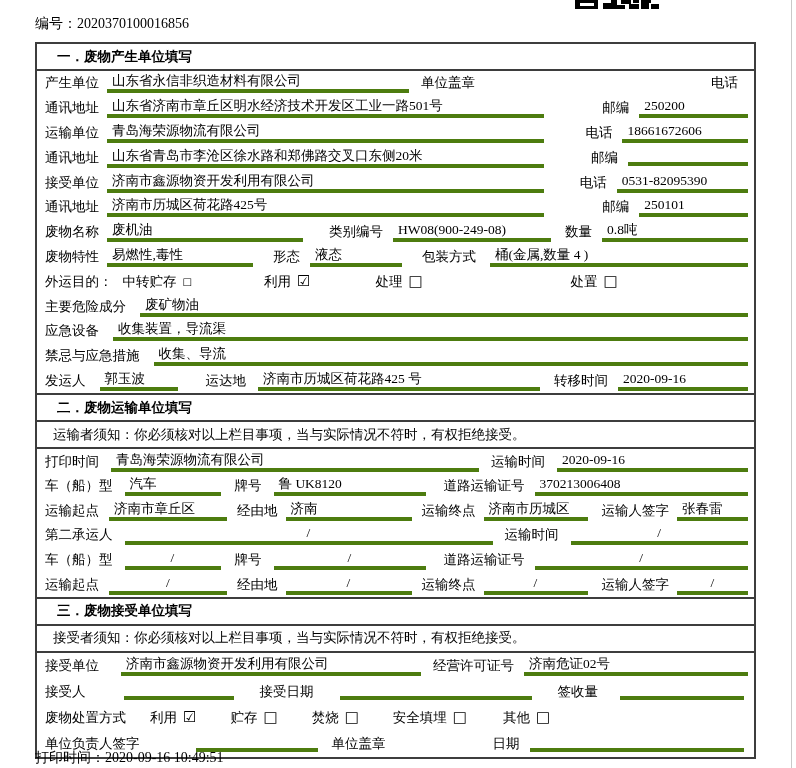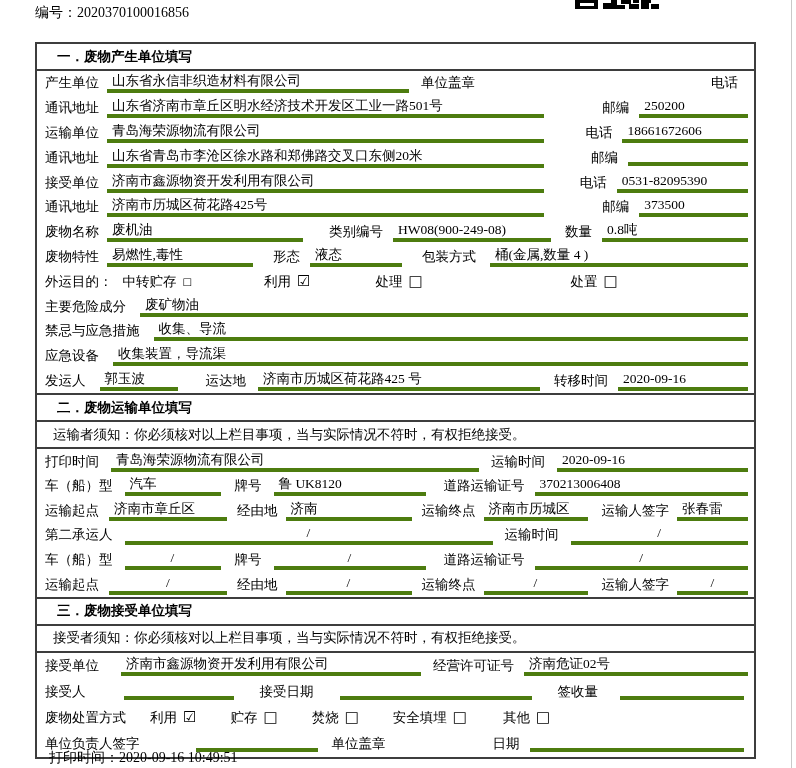--- a/index.html
+++ b/index.html
@@ -3,21 +3,21 @@
 <meta charset="utf-8">
 <style>
   * { margin:0; padding:0; box-sizing:border-box; }
   html,body { background:#ffffff; }
   .page {
     position:relative; width:796px; height:768px; background:#fff;
     font-family:"Liberation Serif","DejaVu Serif",serif; color:#000;
     overflow:hidden;
   }
   .page-edge { position:absolute; top:0; bottom:0; left:791px; width:1px; background:#c9c9c9; }
-  .doc-no { position:absolute; left:35px; top:4px; font-size:14px; }
+  .doc-no { position:absolute; left:35px; top:15px; font-size:14px; }
   .doc-title { position:absolute; left:331px; top:8px; font-size:26px; font-weight:bold;
     font-family:"Liberation Serif","DejaVu Serif",serif; letter-spacing:1px;margin-top:31px; }
   .qr { position:absolute; left:575px; top:0; }
   .form { position:absolute; left:35px; top:42px; width:721px; border:2px solid #3d3d3d; background:#fff; }
   .sec-header {
     font-family:"Liberation Sans","DejaVu Sans",sans-serif; font-weight:bold;
     font-size:13.5px; padding:0 20px; height:27px; display:flex; align-items:center;
     border-bottom:2px solid #3d3d3d;
   }
   .sec { border-top:0; }
@@ -30,21 +30,21 @@
   .s3 .row { height:26px; }
   .lbl { flex:none; }
   .u { border-bottom:4px solid #4d7c0f; padding:0 5px; line-height:16px; min-height:17px;
     display:inline-block; overflow:hidden; }
   .grow { flex:1 1 auto; }
   .slash { text-align:center; }
   .cb { font-size:15px; line-height:15px; margin-left:6px;
     font-family:"DejaVu Sans",sans-serif; }
   .cb-sm { font-size:10px; line-height:10px; margin-left:6px;
     font-family:"DejaVu Sans",sans-serif; }
-  .print-time { position:absolute; left:49px; top:749px; font-size:14px; }
+  .print-time { position:absolute; left:35px; top:749px; font-size:14px; }
 </style>
 </head>
 <body>
 
 <div class="page">
   <div class="page-edge"></div>
 
   <div class="doc-no">
     <span>编号：</span><span>2020370100016856</span>
   </div>
@@ -111,21 +111,21 @@
         <span class="grow"></span>
         <span class="lbl" style="margin-right:10px;">电话</span>
         <span class="u grow">0531-82095390</span>
       </div>
 
       <div class="row">
         <span class="lbl">通讯地址</span>
         <span class="u" style="width:437px;margin-left:8px;">济南市历城区荷花路425号</span>
         <span class="grow"></span>
         <span class="lbl" style="margin-right:10px;">邮编</span>
-        <span class="u grow">373500</span>
+        <span class="u grow">250101</span>
       </div>
 
       <div class="row">
         <span class="lbl">废物名称</span>
         <span class="u" style="width:196px;margin-left:8px;">废机油</span>
         <span class="lbl" style="margin-left:26px;margin-right:10px;">类别编号</span>
         <span class="u" style="width:158px;">HW08(900-249-08)</span>
         <span class="lbl" style="margin-left:14px;margin-right:10px;">数量</span>
         <span class="u grow">0.8吨</span>
       </div>
@@ -150,27 +150,27 @@
         <span class="lbl" style="margin-left:148px;">处置</span>
         <span class="cb">□</span>
       </div>
 
       <div class="row">
         <span class="lbl">主要危险成分</span>
         <span class="u grow" style="margin-left:14px;">废矿物油</span>
       </div>
 
       <div class="row">
+        <span class="lbl">应急设备</span>
+        <span class="u grow" style="margin-left:14px;">收集装置，导流渠</span>
+      </div>
+
+      <div class="row">
         <span class="lbl">禁忌与应急措施</span>
         <span class="u grow" style="margin-left:14px;">收集、导流</span>
-      </div>
-
-      <div class="row">
-        <span class="lbl">应急设备</span>
-        <span class="u grow" style="margin-left:14px;">收集装置，导流渠</span>
       </div>
 
       <div class="row">
         <span class="lbl">发运人</span>
         <span class="u" style="width:78px;margin-left:14px;">郭玉波</span>
         <span class="lbl" style="margin-left:28px;margin-right:12px;">运达地</span>
         <span class="u" style="width:282px;">济南市历城区荷花路425 号</span>
         <span class="lbl" style="margin-left:14px;margin-right:10px;">转移时间</span>
         <span class="u grow">2020-09-16</span>
       </div>

